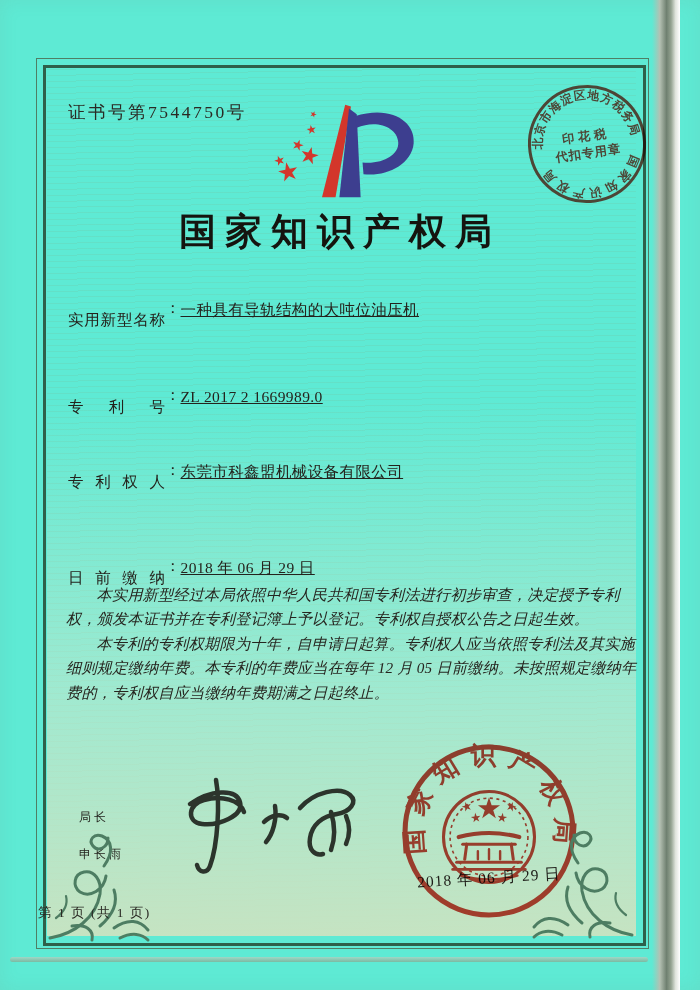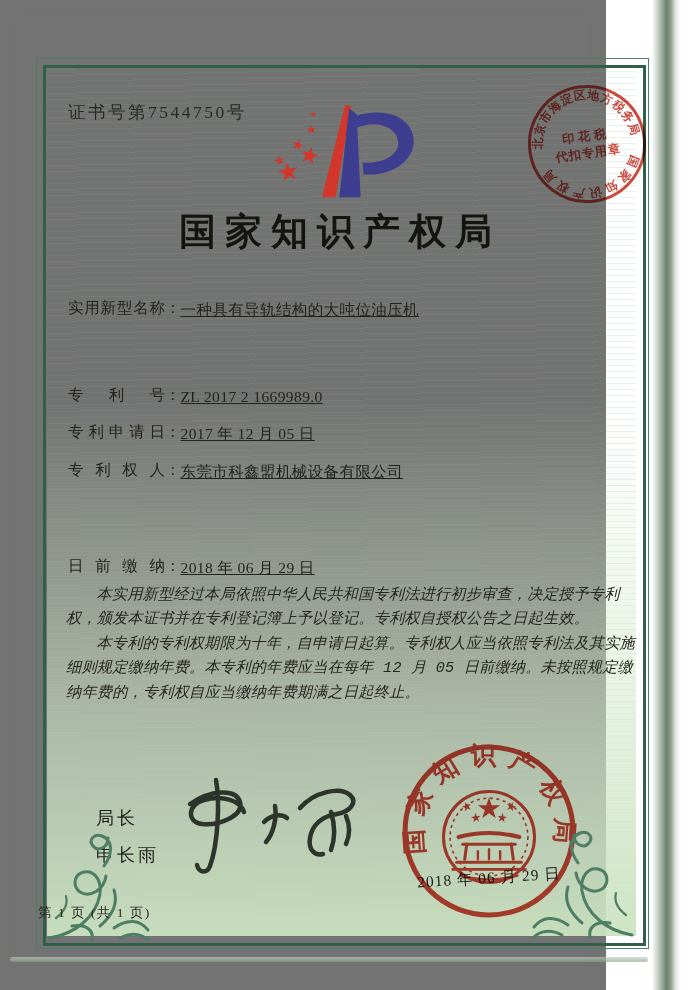--- a/index.html
+++ b/index.html
@@ -2,21 +2,21 @@
 <html><head>
 <meta charset="utf-8">
 <style>
   html,body{margin:0;padding:0;}
   body{
     width:700px;height:990px;position:relative;overflow:hidden;
     background:#ffffff;
     font-family:"Liberation Serif","DejaVu Serif",serif;
     color:#22211c;
   }
-  .sheet{position:absolute;left:0;top:0;width:606px;height:990px;background:#737373;
+  .sheet{position:absolute;left:0;top:0;width:700px;height:990px;background:#5eead4;
          box-shadow:inset 0 0 18px rgba(120,130,115,.12);}
   
   .scan-band{position:absolute;left:652px;top:0;width:28px;height:990px;
     background:linear-gradient(90deg,rgba(180,190,180,0) 0%,#b4c0b2 28%,#6f8070 52%,#93a290 68%,#dfe4dc 84%,#ffffff 100%);}
   .scan-bottom{position:absolute;left:10px;top:957px;width:638px;height:5px;border-radius:3px;
     background:linear-gradient(180deg,#c2cdbf,#8ba088);opacity:.65;}
   
   .frame-outer{position:absolute;left:36px;top:58px;width:611px;height:889px;
     border:1.5px solid #4f7e65;}
   .frame-inner{position:absolute;left:43px;top:65px;width:597px;height:875px;
@@ -24,27 +24,27 @@
   
   .inner-bg{position:absolute;left:47px;top:69px;width:589px;height:867px;
     background:
       linear-gradient(180deg,rgba(232,243,226,0) 38%,rgba(214,233,205,.55) 72%,rgba(203,227,193,.95) 100%),
       repeating-linear-gradient(179deg,rgba(125,175,135,.17) 0 1px,rgba(255,255,255,0) 1px 6px);}
   .cert-no{position:absolute;left:68px;top:100px;font-size:17.5px;letter-spacing:2.5px;color:#2a2a24;}
   .logo{position:absolute;left:268px;top:102px;width:164px;height:98px;}
   .title{position:absolute;left:40px;width:600px;top:207px;text-align:center;
     font-size:37px;font-weight:bold;letter-spacing:9px;color:#15140f;}
   .frow{position:absolute;left:68px;width:568px;font-size:15.5px;color:#24231d;}
-  .f-label{display:inline-block;width:97px;text-align:justify;text-align-last:justify;vertical-align:top;}
+  .f-label{display:inline-block;width:97px;text-align:justify;text-align-last:justify;vertical-align:top;margin-top:12px;}
   .f-colon{display:inline-block;vertical-align:top;}
   .f-value{display:inline-block;vertical-align:top;max-width:452px;letter-spacing:.4px;line-height:23px;text-decoration:underline;}
   .col2{position:absolute;left:302px;top:0;}
-  .paras{position:absolute;left:66px;top:583px;width:572px;font-size:15.2px;line-height:24.4px;color:#26251f;font-family:Liberation Mono, monospace;}
+  .paras{position:absolute;left:66px;top:583px;width:572px;font-size:15.2px;line-height:24.4px;color:#26251f;}
   .paras p{margin:0;text-indent:2em;font-style:italic;letter-spacing:.2px;}
-  .director{position:absolute;left:96px;top:800px;font-size:18px;letter-spacing:3px;line-height:37px;color:#201f1a;}
+  .director{position:absolute;left:79px;top:800px;font-size:12px;letter-spacing:3px;line-height:37px;color:#201f1a;font-family:Liberation Mono, monospace;}
   .signature{position:absolute;left:152px;top:772px;width:215px;height:108px;}
   .seal{position:absolute;left:398px;top:740px;width:182px;height:182px;mix-blend-mode:multiply;opacity:.94;}
   .seal-date{position:absolute;left:400px;top:868px;width:178px;text-align:center;
     font-size:15.5px;letter-spacing:1px;color:#1e1d18;transform:rotate(-3.5deg);}
   .stamp{position:absolute;left:521px;top:78px;width:132px;height:132px;mix-blend-mode:multiply;opacity:.9;}
   .footer{position:absolute;left:38px;width:608px;top:904px;text-align:left;font-size:13.5px;
     letter-spacing:1.5px;color:#2a2a24;}
   .flourish{position:absolute;width:132px;height:138px;}
   .flourish-left{left:42px;top:808px;}
   .flourish-right{left:508px;top:805px;transform:scaleX(-1);}
@@ -98,23 +98,20 @@
     </svg>
   </div>
 
   <div class="title">国家知识产权局</div>
 
   <div class="frow" style="top:298px">
     <span class="f-label">实用新型名称</span><span class="f-colon">：</span><span class="f-value">一种具有导轨结构的大吨位油压机</span>
   </div>
   <div class="frow" style="top:385px">
     <span class="f-label">专利号</span><span class="f-colon">：</span><span class="f-value">ZL 2017 2 1669989.0</span>
-  </div>
-  <div class="frow" style="top:422px">
-    <span class="f-label">专利申请日</span><span class="f-colon">：</span><span class="f-value">2017 年 12 月 05 日</span>
   </div>
   <div class="frow" style="top:460px">
     <span class="f-label">专利权人</span><span class="f-colon">：</span><span class="f-value">东莞市科鑫盟机械设备有限公司</span>
   </div>
   <div class="frow" style="top:556px">
     <span class="f-label">日前缴纳</span><span class="f-colon">：</span><span class="f-value">2018 年 06 月 29 日</span>
   </div>
 
   <div class="paras">
     <p>本实用新型经过本局依照中华人民共和国专利法进行初步审查，决定授予专利权，颁发本证书并在专利登记簿上予以登记。专利权自授权公告之日起生效。</p>

